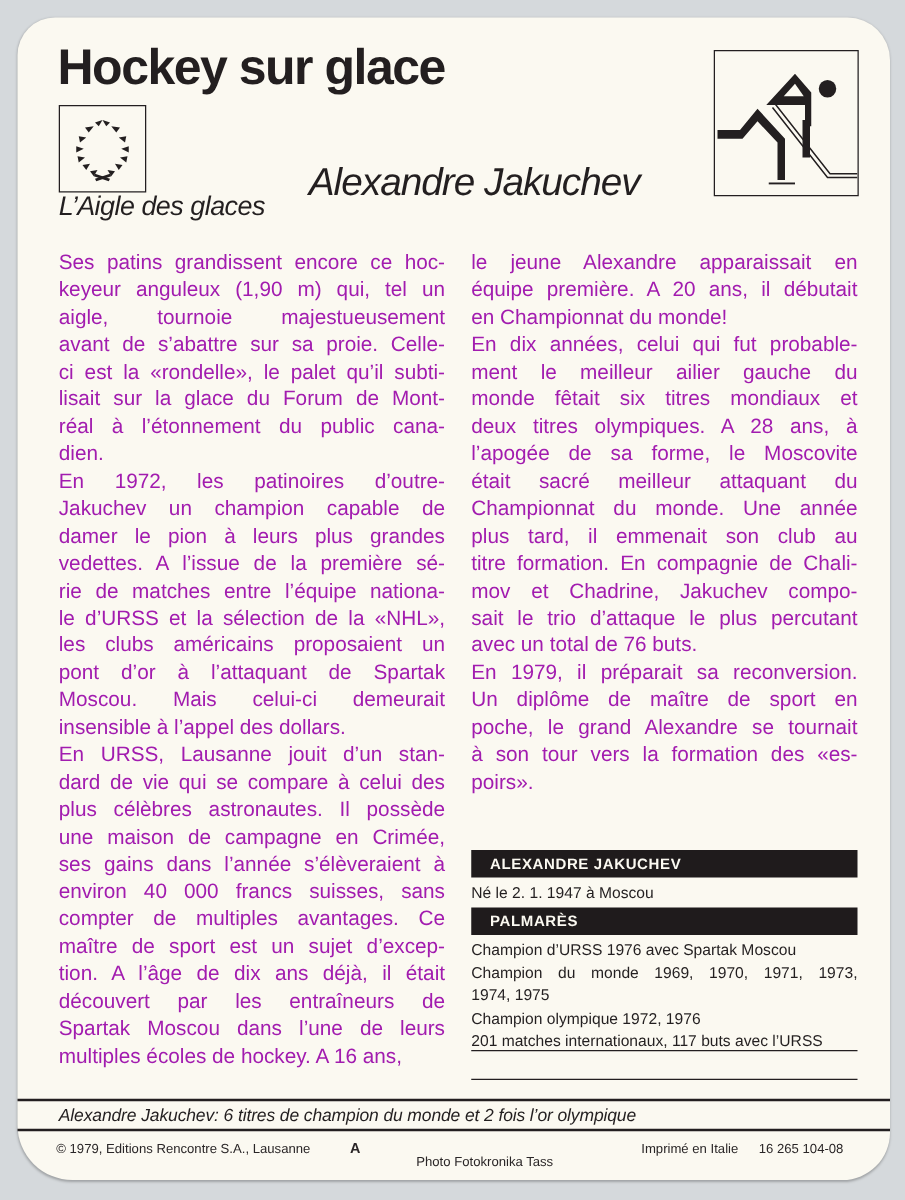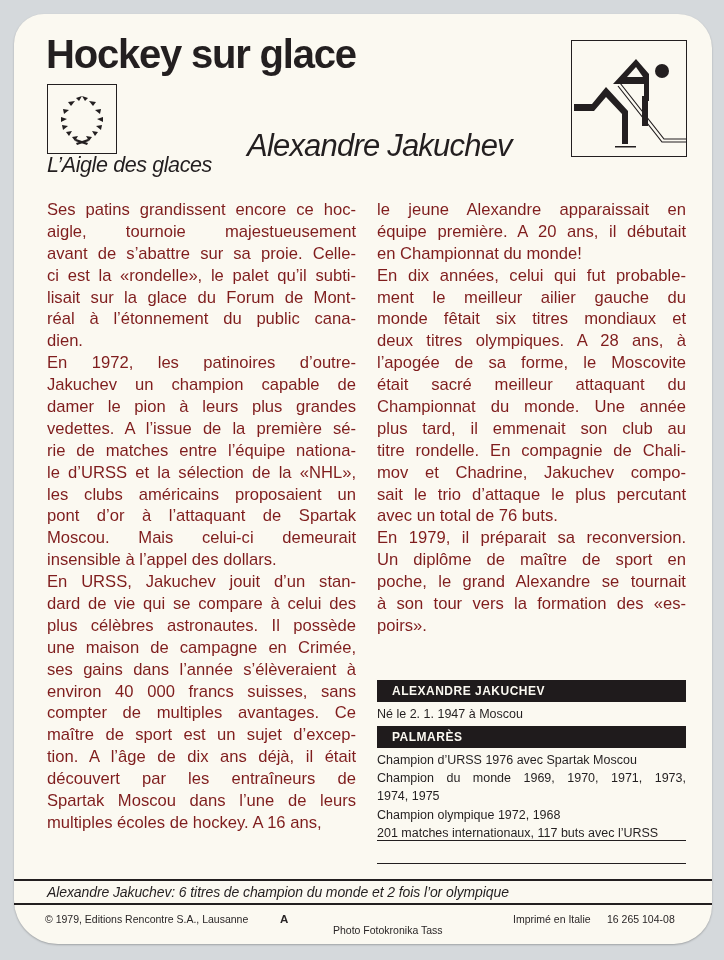--- a/index.html
+++ b/index.html
@@ -24,21 +24,21 @@
   .picto-box {
     left:571px; top:40px; width:114px; height:115px; border:1.5px solid #231f20;
   }
   .name {
     left:247px; top:126px; font-size:31px; font-style:italic; letter-spacing:-0.8px; line-height:40px;
   }
   .nickname {
     left:47px; top:151px; font-size:21.5px; font-style:italic; letter-spacing:-0.4px; line-height:28px;
   }
   .col {
-    width:309px; font-size:16.6px; line-height:21.9px; text-align:justify; color:#7f1d1d;
+    width:309px; font-size:16.6px; line-height:21.9px; text-align:justify; color:#a21caf;
   }
   .col .line { display:block; text-align:justify; text-align-last:justify; white-space:nowrap; height:21.9px; }
   .col .line.last { text-align-last:left; }
   .col-left { left:47px; top:199px; }
   .col-right { left:377px; top:199px; }
   .bar {
     left:377px; width:309px; height:22px; background:#1f1b1c; color:#fbf9f1;
     font-size:12px; font-weight:bold; letter-spacing:0.5px; line-height:22px; padding-left:15px; box-sizing:border-box;
   }
   .bar1 { top:680px; }
@@ -112,37 +112,38 @@
 
     <rect x="43" y="105" width="21" height="1.5" fill="#231f20"></rect>
   </svg>
 </div>
 
 <div class="abs name">Alexandre Jakuchev</div>
 <div class="abs nickname">L’Aigle des glaces</div>
 
 <div class="abs col col-left" id="col-left">
     <span class="line">Ses patins grandissent encore ce hoc-</span>
+    <span class="line">keyeur anguleux (1,90 m) qui, tel un</span>
     <span class="line">aigle, tournoie majestueusement</span>
     <span class="line">avant de s’abattre sur sa proie. Celle-</span>
     <span class="line">ci est la «rondelle», le palet qu’il subti-</span>
     <span class="line">lisait sur la glace du Forum de Mont-</span>
     <span class="line">réal à l’étonnement du public cana-</span>
     <span class="line last">dien.</span>
     <span class="line">En 1972, les patinoires d’outre-</span>
     <span class="line">Jakuchev un champion capable de</span>
     <span class="line">damer le pion à leurs plus grandes</span>
     <span class="line">vedettes. A l’issue de la première sé-</span>
     <span class="line">rie de matches entre l’équipe nationa-</span>
     <span class="line">le d’URSS et la sélection de la «NHL»,</span>
     <span class="line">les clubs américains proposaient un</span>
     <span class="line">pont d’or à l’attaquant de Spartak</span>
     <span class="line">Moscou. Mais celui-ci demeurait</span>
     <span class="line last">insensible à l’appel des dollars.</span>
-    <span class="line">En URSS, Jakuchev jouit d’un stan-</span>
+    <span class="line">En URSS, Lausanne jouit d’un stan-</span>
     <span class="line">dard de vie qui se compare à celui des</span>
     <span class="line">plus célèbres astronautes. Il possède</span>
     <span class="line">une maison de campagne en Crimée,</span>
     <span class="line">ses gains dans l’année s’élèveraient à</span>
     <span class="line">environ 40 000 francs suisses, sans</span>
     <span class="line">compter de multiples avantages. Ce</span>
     <span class="line">maître de sport est un sujet d’excep-</span>
     <span class="line">tion. A l’âge de dix ans déjà, il était</span>
     <span class="line">découvert par les entraîneurs de</span>
     <span class="line">Spartak Moscou dans l’une de leurs</span>
@@ -153,40 +154,40 @@
     <span class="line">équipe première. A 20 ans, il débutait</span>
     <span class="line last">en Championnat du monde!</span>
     <span class="line">En dix années, celui qui fut probable-</span>
     <span class="line">ment le meilleur ailier gauche du</span>
     <span class="line">monde fêtait six titres mondiaux et</span>
     <span class="line">deux titres olympiques. A 28 ans, à</span>
     <span class="line">l’apogée de sa forme, le Moscovite</span>
     <span class="line">était sacré meilleur attaquant du</span>
     <span class="line">Championnat du monde. Une année</span>
     <span class="line">plus tard, il emmenait son club au</span>
-    <span class="line">titre rondelle. En compagnie de Chali-</span>
+    <span class="line">titre formation. En compagnie de Chali-</span>
     <span class="line">mov et Chadrine, Jakuchev compo-</span>
     <span class="line">sait le trio d’attaque le plus percutant</span>
     <span class="line last">avec un total de 76 buts.</span>
     <span class="line">En 1979, il préparait sa reconversion.</span>
     <span class="line">Un diplôme de maître de sport en</span>
     <span class="line">poche, le grand Alexandre se tournait</span>
     <span class="line">à son tour vers la formation des «es-</span>
     <span class="line last">poirs».</span>
   </div>
 
 <div class="abs bar bar1">ALEXANDRE JAKUCHEV</div>
 <div class="abs born">Né le 2. 1. 1947 à Moscou</div>
 <div class="abs bar bar2">PALMARÈS</div>
 
 <div class="abs palmares">
   <span class="pl">Champion d’URSS 1976 avec Spartak Moscou</span>
   <span class="pl just">Champion du monde 1969, 1970, 1971, 1973,</span>
   <span class="pl">1974, 1975</span>
-  <span class="pl">Champion olympique 1972, 1968</span>
+  <span class="pl">Champion olympique 1972, 1976</span>
   <span class="pl">201 matches internationaux, 117 buts avec l’URSS</span>
 </div>
 <div class="abs hline pl-line1"></div>
 <div class="abs hline pl-line2"></div>
 
 <div class="abs rule-top"></div>
 <div class="abs caption">Alexandre Jakuchev: 6 titres de champion du monde et 2 fois l’or olympique</div>
 <div class="abs rule-bot"></div>
 
 <div class="abs foot foot-copy">© 1979, Editions Rencontre S.A., Lausanne</div>

